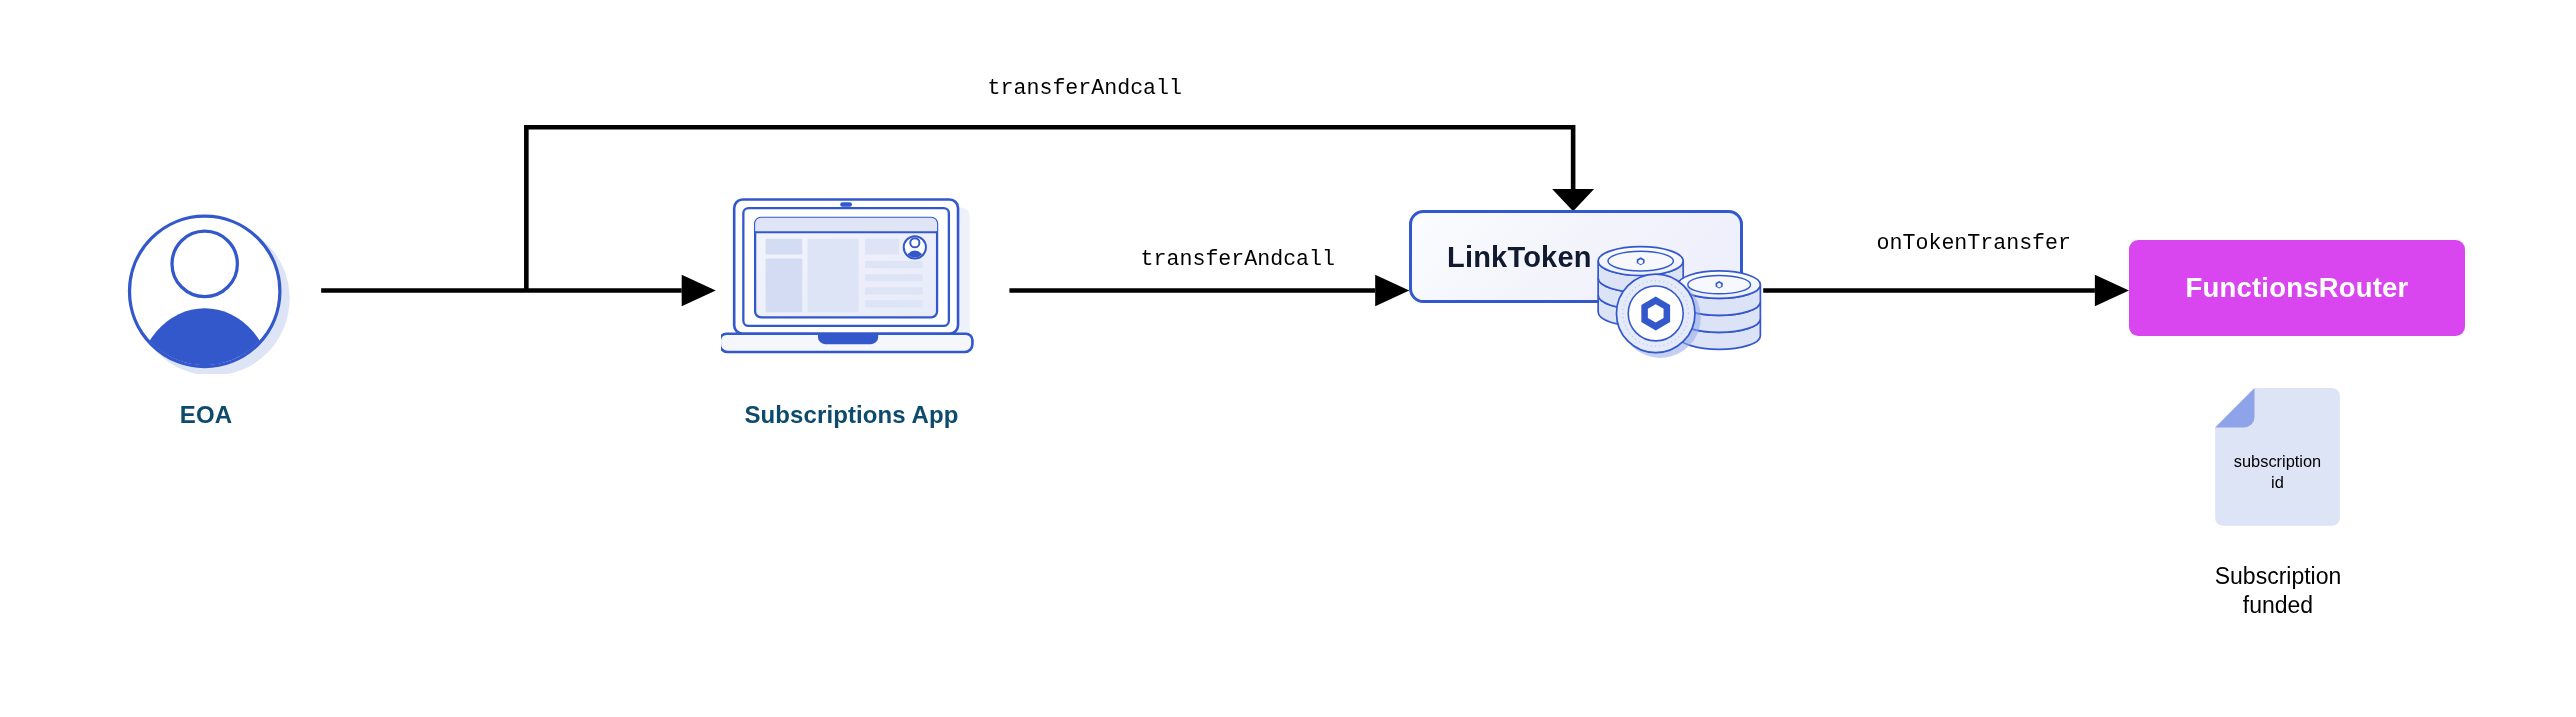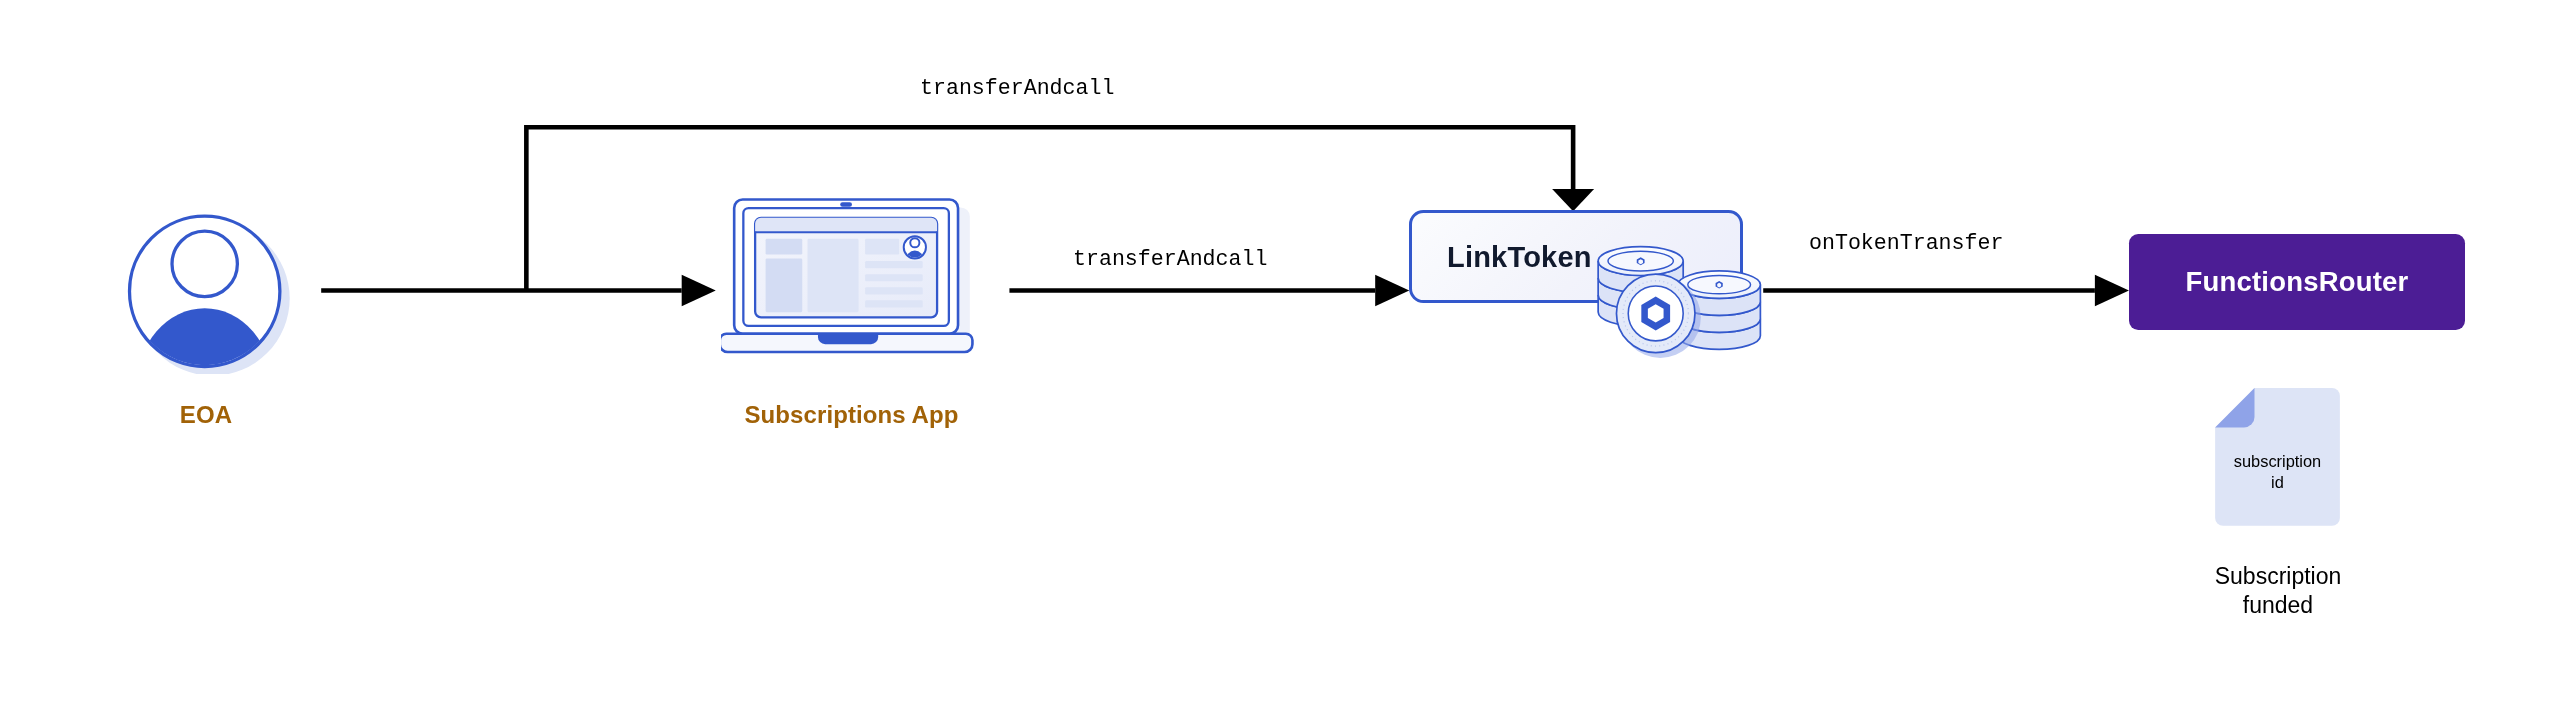--- a/index.html
+++ b/index.html
@@ -26,42 +26,42 @@
     position: absolute;
   }
 
   
   .caption-bold {
     position: absolute;
     text-align: center;
     font-family: "Liberation Sans", sans-serif;
     font-weight: bold;
     font-size: 24px;
-    color: #a16207;
+    color: #0c4a6e;
     letter-spacing: 0.1px;
     white-space: nowrap;
   }
   .caption-plain {
     position: absolute;
     text-align: center;
     font-family: "Liberation Sans", sans-serif;
     font-weight: normal;
     font-size: 23px;
     line-height: 29px;
     color: #000000;
   }
 
   
   .edge-label {
     position: absolute;
     font-family: "Liberation Mono", "DejaVu Sans Mono", monospace;
     font-size: 21.6px;
     color: #000000;
     white-space: nowrap;
-    text-align: left;
+    text-align: right;
   }
 
   
   .box-linktoken {
     position: absolute;
     left: 1409px;
     top: 210px;
     width: 334px;
     height: 93px;
     border: 3.3px solid #3358cc;
@@ -78,25 +78,25 @@
     font-weight: bold;
     font-size: 29px;
     color: #111a2e;
     letter-spacing: 0.2px;
     white-space: nowrap;
   }
 
   .box-router {
     position: absolute;
     left: 2129px;
-    top: 234px;
+    top: 240px;
     width: 336px;
     height: 96px;
     border-radius: 9.2px;
-    background: #4c1d95;
+    background: #d946ef;
     box-sizing: border-box;
   }
   .box-router-label {
     position: absolute;
     left: 0;
     right: 0;
     top: 50%;
     transform: translateY(-50%);
     text-align: center;
     font-family: "Liberation Sans", sans-serif;

